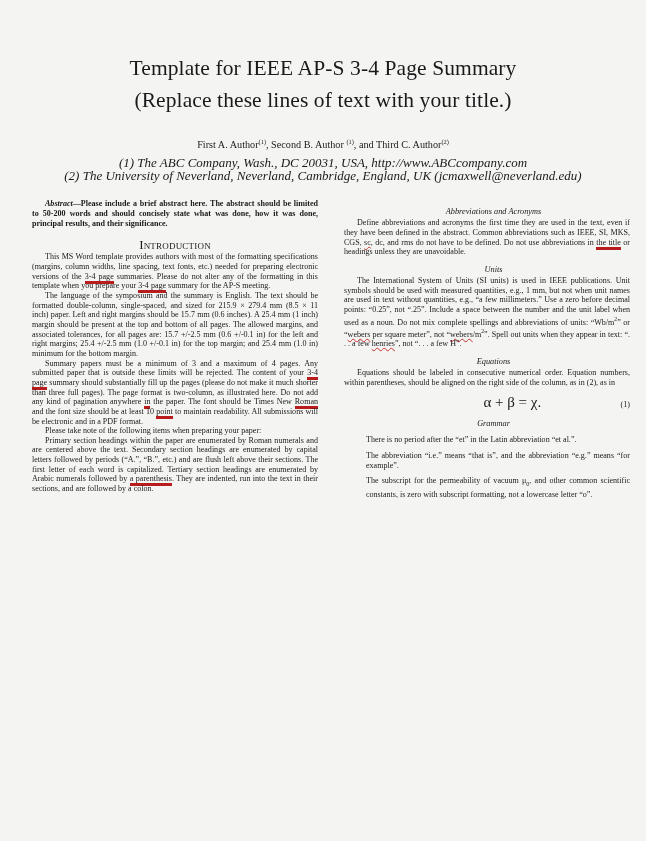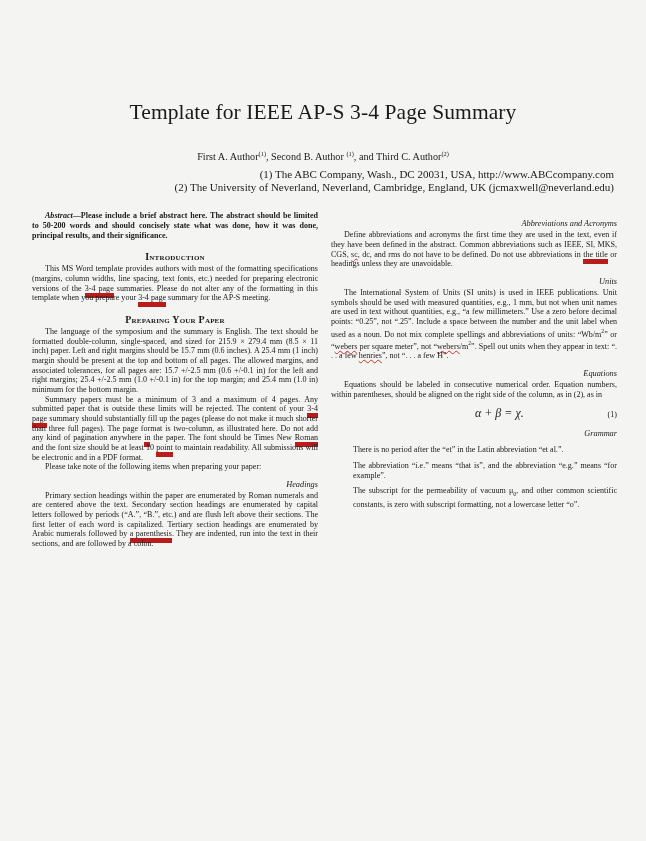--- a/index.html
+++ b/index.html
@@ -13,54 +13,54 @@
     font-family: "Liberation Serif", "DejaVu Serif", serif;
     color: #1a1a1a;
     overflow: hidden;
   }
   .page {
     position: relative;
     width: 646px;
     height: 622px;
     box-sizing: border-box;
     padding: 0 32px;
-    margin-top: 44px;
   }
   
   .title-block {
     padding-top: 52px;
     text-align: center;
   }
   .title-line {
     font-size: 21.5px;
     line-height: 32px;
     font-weight: normal;
     letter-spacing: 0.1px;
   }
   .author-line {
     margin-top: 19px;
     font-size: 10.2px;
     line-height: 14px;
     text-align: center;
   }
   .affil-line {
-    font-size: 11px;
+    font-size: 13px;
     line-height: 13px;
-    text-align: right;
+    text-align: center;
+    font-style: italic;
   }
   .affil-line.first { margin-top: 4px; }
   sup.aff {
     font-size: 6.4px;
     vertical-align: super;
   }
   
   .columns {
     margin-top: 17px;
     display: flex;
-    gap: 13px;
+    gap: 26px;
     align-items: flex-start;
   }
   .col {
     width: 286px;
     flex: 0 0 286px;
   }
   p {
     margin: 0;
     font-size: 8.05px;
     line-height: 9.65px;
@@ -72,61 +72,60 @@
   p.abstract {
     font-weight: bold;
     text-indent: 13px;
   }
   p.abstract .abs-word {
     font-weight: bold;
     font-style: italic;
   }
   h2.section {
     margin: 11px 0 2px 0;
-    font-size: 10px;
+    font-size: 13px;
     line-height: 11px;
-    font-weight: bold;
+    font-weight: normal;
     font-variant: small-caps;
     text-align: center;
     letter-spacing: 0.2px;
   }
   h3.subsection {
     margin: 8px 0 1px 0;
     font-size: 8.3px;
     line-height: 10px;
     font-weight: normal;
     font-style: italic;
     text-indent: 13px;
-    text-align: right;
+    text-align: center;
   }
   
   .sp-err {
     text-decoration: underline;
     text-decoration-color: #c9312b;
     text-decoration-style: wavy;
     text-decoration-thickness: 0.6px;
     text-underline-offset: 1px;
   }
   .gr-err {
     color: #1a1a1a;
-    border-bottom: 5px solid #b91c1c;
+    border-bottom: 3px solid #b91c1c;
   }
   
   .equation-row {
     display: flex;
     align-items: baseline;
     margin: 7px 0 7px 0;
     font-size: 8.05px;
   }
   .equation-spacer { flex: 0 0 60px; }
   .equation-body {
     flex: 1 1 auto;
     text-align: center;
-    font-style: italic;
-    font-size: 12px;
+    font-size: 15px;
   }
   .equation-num {
     flex: 0 0 auto;
     font-style: normal;
     font-size: 8.05px;
   }
   
   p.grammar-item {
     margin-left: 22px;
     margin-top: 6px;
@@ -137,48 +136,47 @@
   sub.sub0 { font-size: 6px; }
   sup.sup2 { font-size: 5.6px; vertical-align: super; }
 </style>
 </head>
 <body>
 
 <div class="page">
 
   <div class="title-block">
     <div class="title-line">Template for IEEE AP-S 3-4 Page Summary</div>
+    <div class="title-line">(Replace these lines of text with your title.)</div>
 
     <div class="author-line">
       <span>First A. Author</span><sup class="aff">(1)</sup><span>, </span><span>Second B. Author </span><sup class="aff">(1)</sup><span>, and </span><span>Third C. Author</span><sup class="aff">(2)</sup>
     </div>
 
     <div class="affil-line first">(1) The ABC Company, Wash., DC 20031, USA, http://www.ABCcompany.com</div>
     <div class="affil-line">(2) The University of Neverland, Neverland, Cambridge, England, UK (jcmaxwell@neverland.edu)</div>
   </div>
 
   <div class="columns">
 
     <div class="col">
 
       <p class="abstract"><span class="abs-word">Abstract</span><span>—</span><span>Please include a brief abstract here. The abstract should be limited to 50-200 words and should concisely state what was done, how it was done, principal results, and their significance.</span></p>
 
       <h2 class="section">Introduction</h2>
 
       <p><span>This MS Word template provides authors with most of the formatting specifications (margins, column widths, line spacing, text fonts, etc.) needed for preparing electronic versions of the </span><span class="gr-err">3-4 page</span><span> summaries. Please do not alter any of the formatting in this template when you prepare your </span><span class="gr-err">3-4 page</span><span> summary for the AP-S meeting.</span></p>
 
-      <h2 class="section">Preparing Your Paper</h2>
 
       <p>The language of the symposium and the summary is English. The text should be formatted double-column, single-spaced, and sized for 215.9 × 279.4 mm (8.5 × 11 inch) paper. Left and right margins should be 15.7 mm (0.6 inches). A 25.4 mm (1 inch) margin should be present at the top and bottom of all pages. The allowed margins, and associated tolerances, for all pages are: 15.7 +/-2.5 mm (0.6 +/-0.1 in) for the left and right margins; 25.4 +/-2.5 mm (1.0 +/-0.1 in) for the top margin; and 25.4 mm (1.0 in) minimum for the bottom margin.</p>
 
       <p><span>Summary papers must be a minimum of 3 and a maximum of 4 pages. Any submitted paper that is outside these limits will be rejected. The content of your </span><span class="gr-err">3-4 page</span><span> summary should substantially fill up the pages (please do not make it much shorter than three full pages). The page format is two-column, as illustrated here. Do not add any kind of pagination anywhere </span><span class="gr-err">in</span><span> the paper. The font should be Times New </span><span class="gr-err">Roman</span><span> and the font size should be at least 10 </span><span class="gr-err">point</span><span> to maintain readability. All submissions will be electronic and in a PDF format.</span></p>
 
       <p>Please take note of the following items when preparing your paper:</p>
 
-      <h3 class="subsection">Headings</h3>
 
       <p><span>Primary section headings within the paper are enumerated by Roman numerals and are centered above the text. Secondary section headings are enumerated by capital letters followed by periods (“A.”, “B.”, etc.) and are flush left above their sections. The first letter of each word is capitalized. Tertiary section headings are enumerated by Arabic numerals followed by </span><span class="gr-err">a parenthesis</span><span>. They are indented, run into the text in their sections, and are followed by a colon.</span></p>
 
     </div>
 
     <div class="col">
 
       <h3 class="subsection">Abbreviations and Acronyms</h3>
 
       <p><span>Define abbreviations and acronyms the first time they are used in the text, even if they have been defined in the abstract. Common abbreviations such as IEEE, SI, MKS, CGS, </span><span class="sp-err">sc</span><span>, dc, and rms do not have to be defined. Do not use abbreviations in </span><span class="gr-err">the title</span><span> or headings unless they are unavoidable.</span></p>

